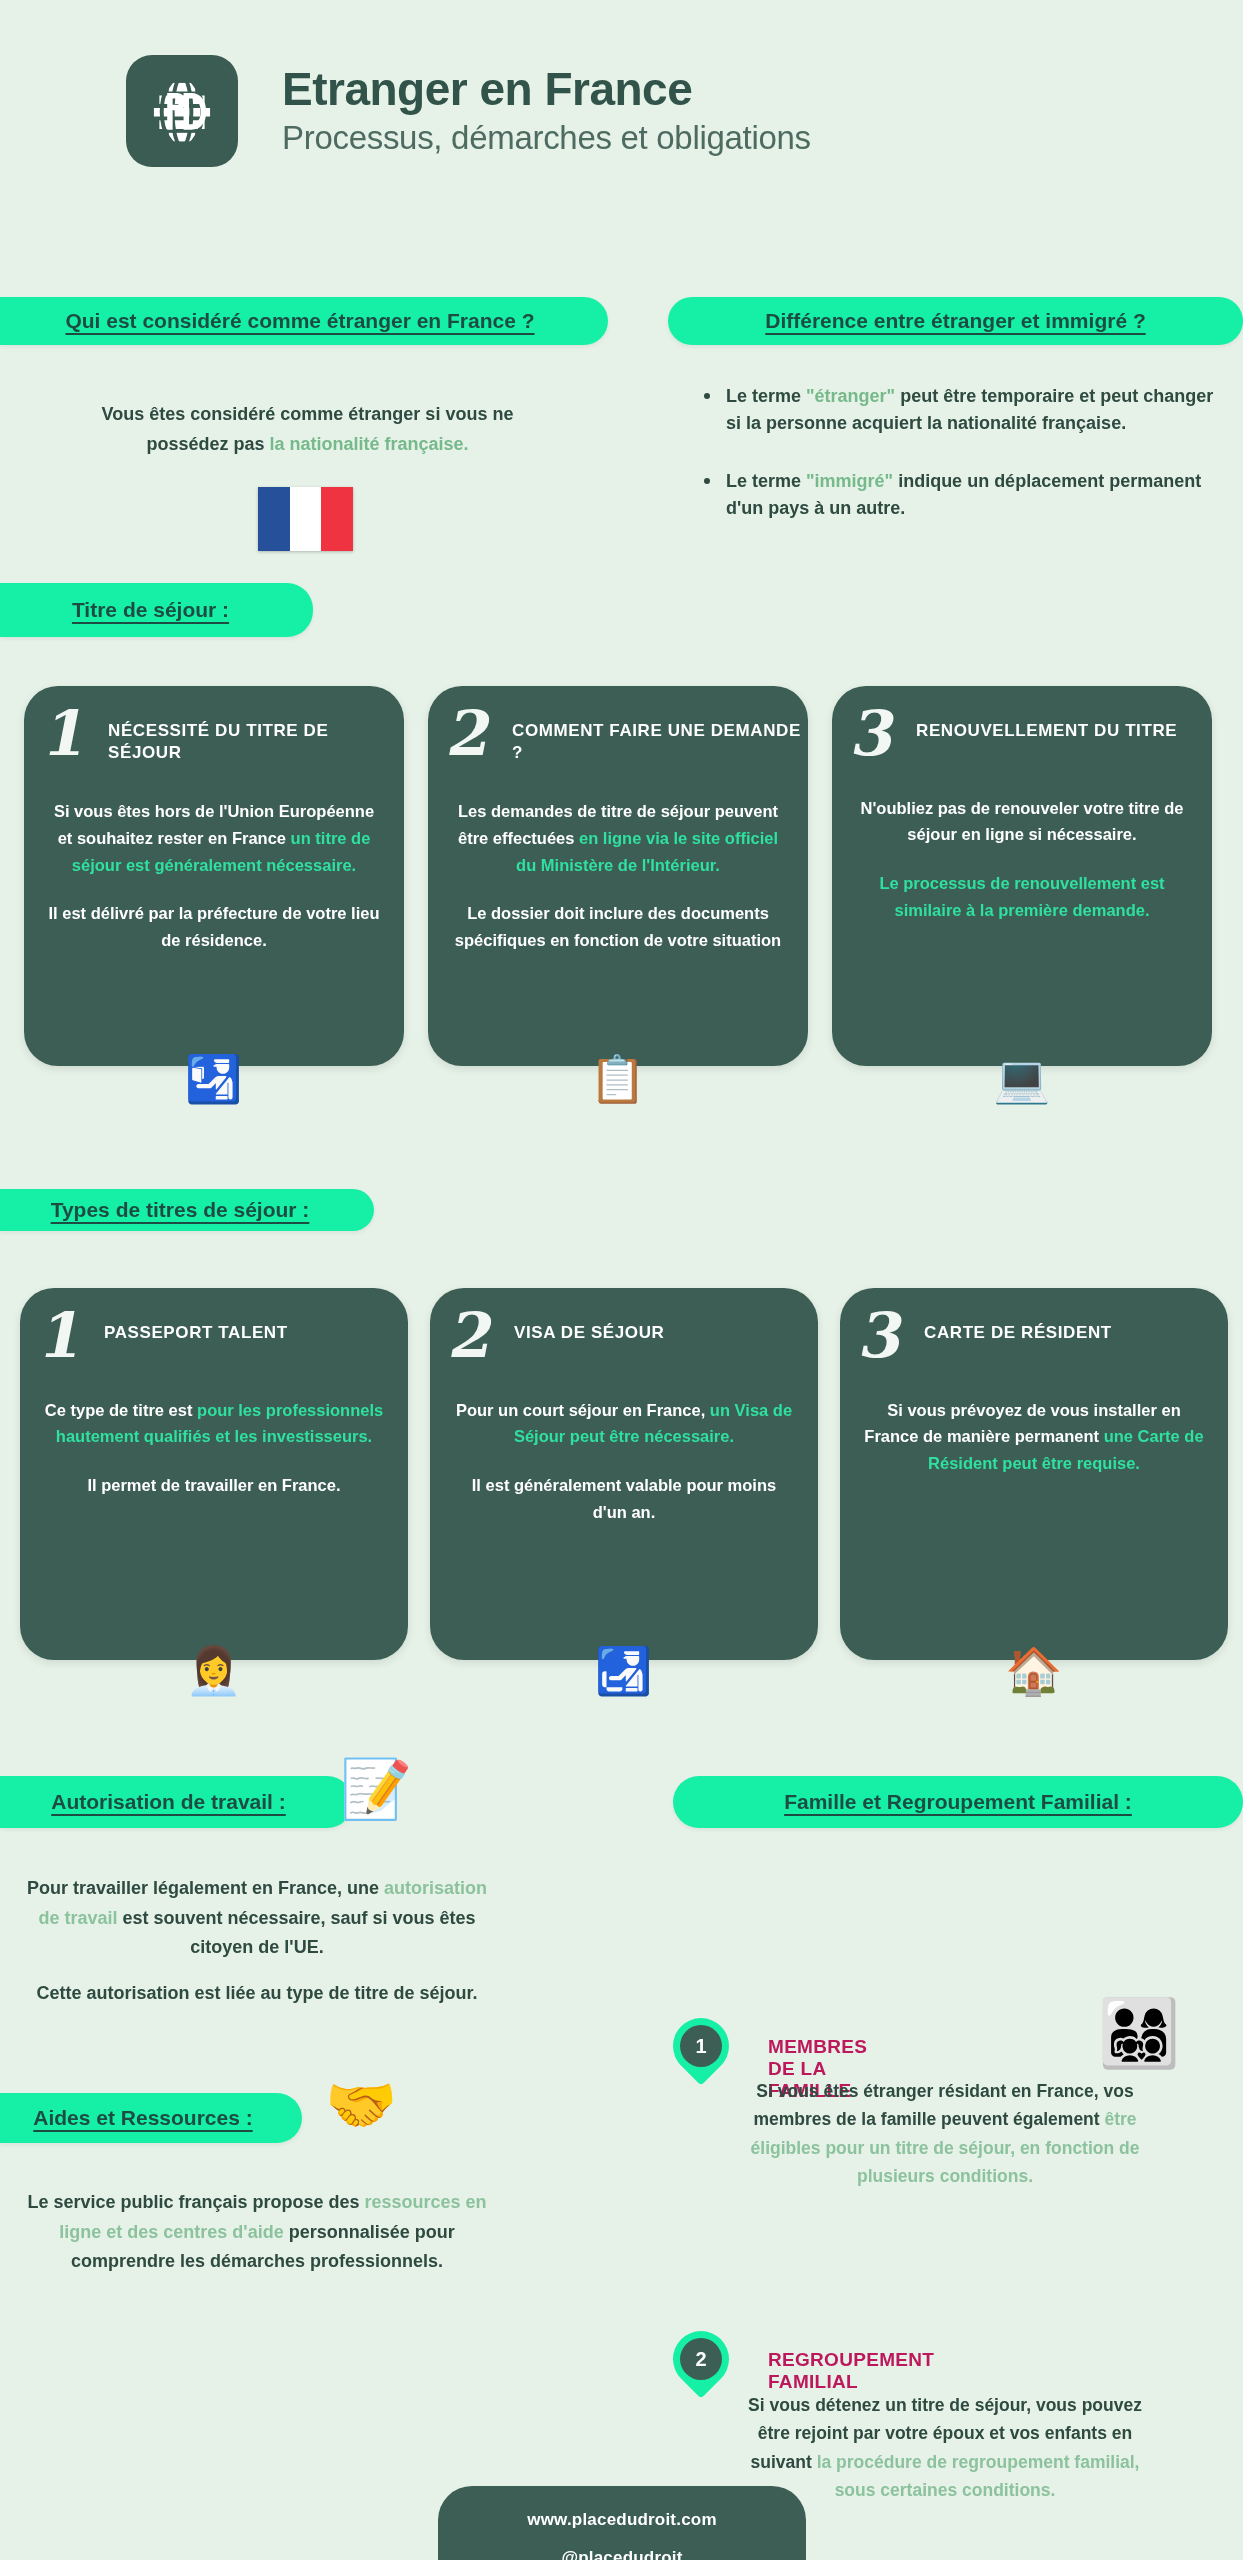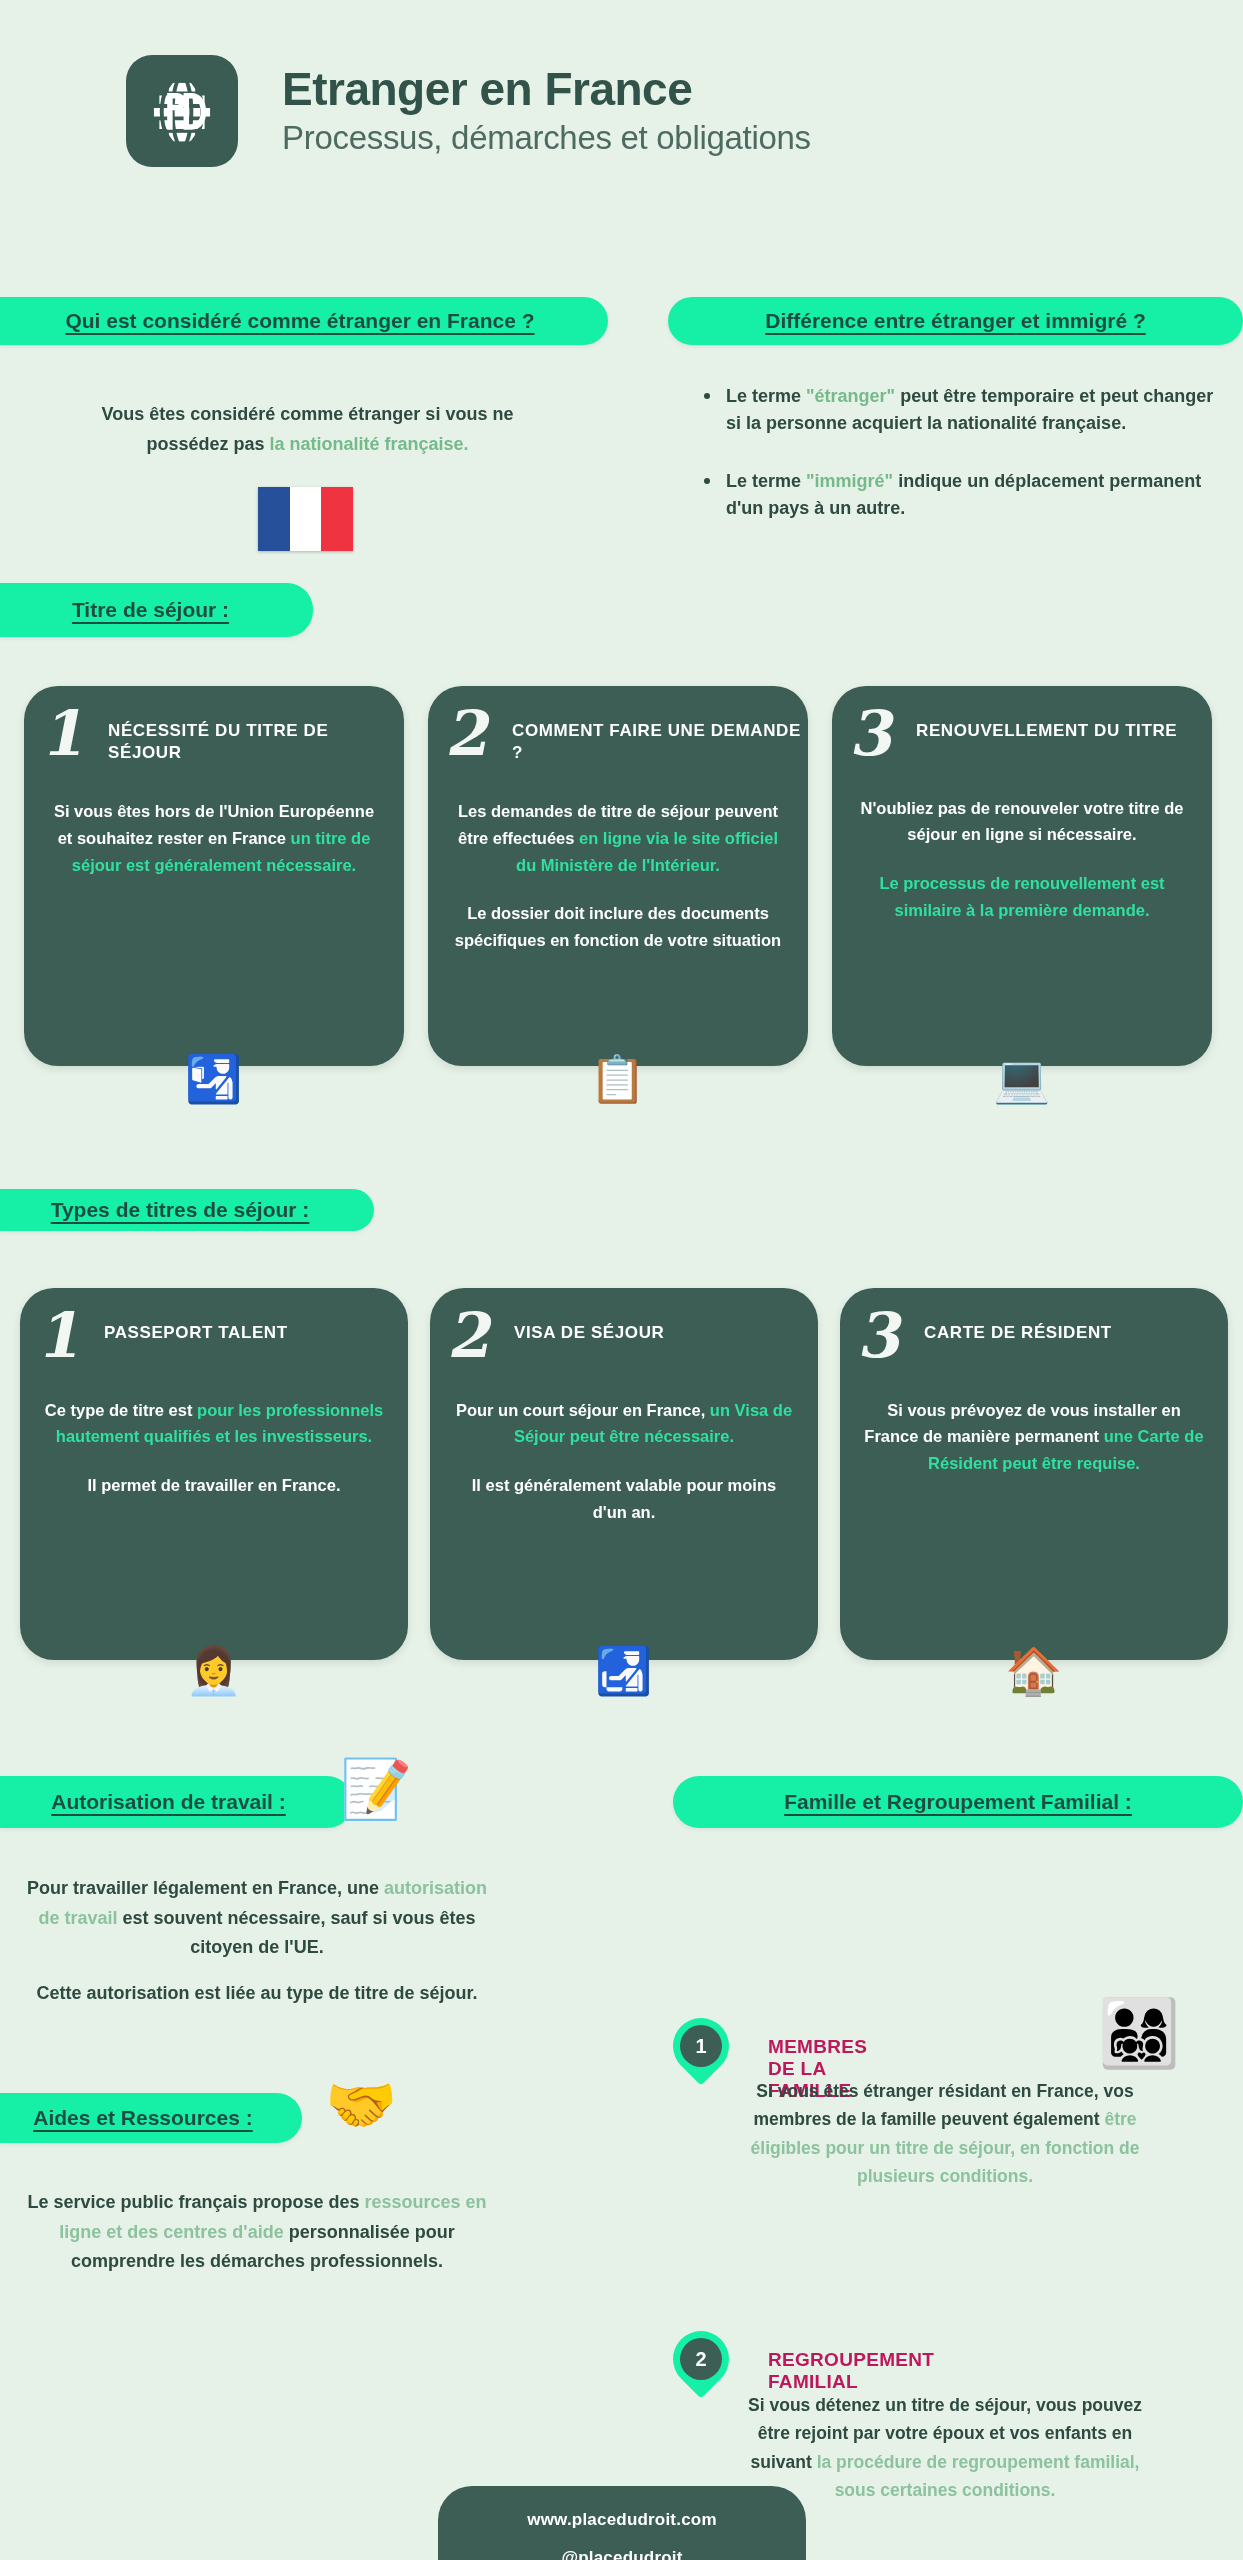--- a/index.html
+++ b/index.html
@@ -233,20 +233,21 @@
 
 <div class="cards-row row-sejour">
 
   <div class="card">
     <div class="card-head">
       <div class="card-num">1</div>
       <div class="card-title">NÉCESSITÉ DU TITRE DE SÉJOUR</div>
     </div>
     <div class="card-body">
       <p><span>Si vous êtes hors de l'Union Européenne et souhaitez rester en France </span><span class="g">un titre de séjour est généralement nécessaire.</span></p>
+      <p><span>Il est délivré par la préfecture de votre lieu de résidence.</span><span class="g"></span></p>
     </div>
     <div class="card-emoji">🛂</div>
   </div>
 
   <div class="card">
     <div class="card-head">
       <div class="card-num">2</div>
       <div class="card-title">COMMENT FAIRE UNE DEMANDE ?</div>
     </div>
     <div class="card-body">

